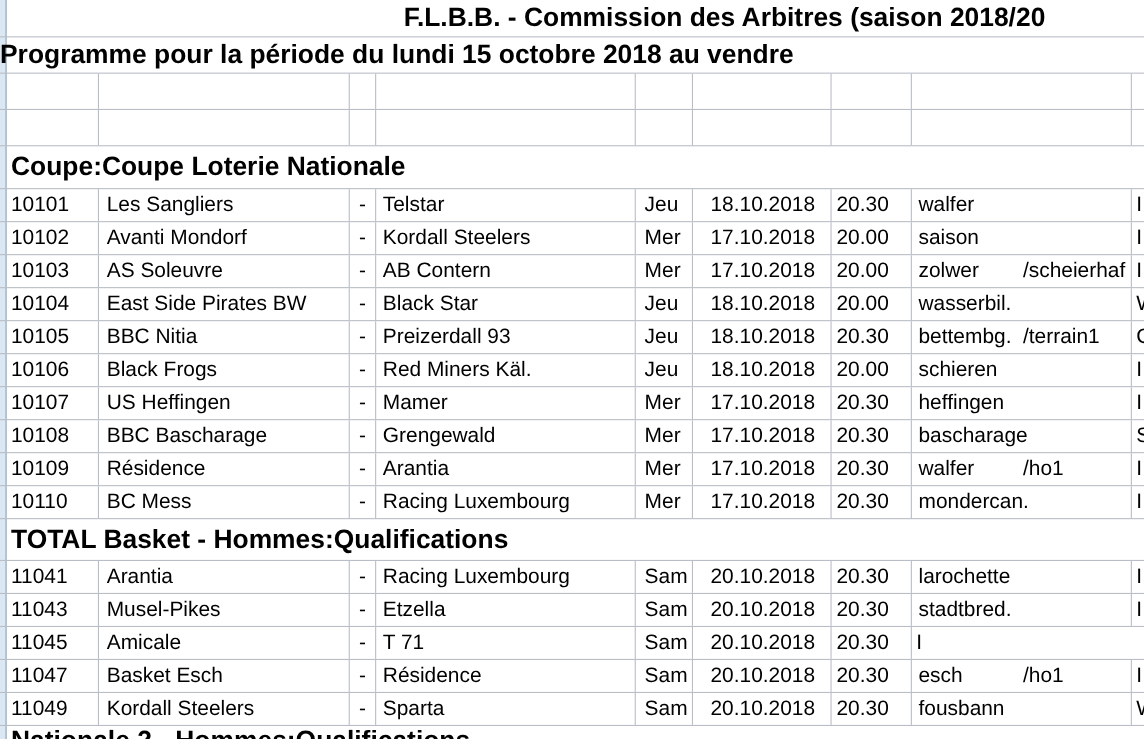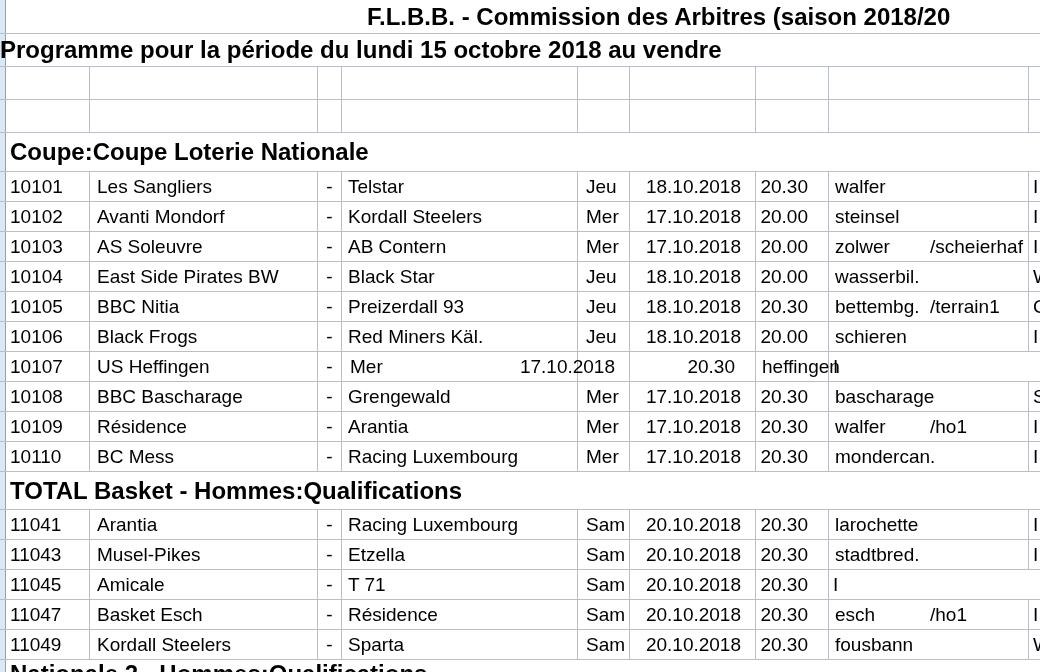--- a/index.html
+++ b/index.html
@@ -124,21 +124,21 @@
   <div class="r row-match">
     <div class="c sp"></div>
     <div class="c gl c-no">10102</div>
     <div class="c gl c-home">Avanti Mondorf</div>
     <div class="c gl c-dash">-</div>
     <div class="c gl c-away">Kordall Steelers</div>
     <div class="c gl c-day">Mer</div>
     <div class="c gl c-date">17.10.2018</div>
     <div class="c gl c-time">20.00</div>
     <div class="c gl c-venue">
-      <span class="venue-name">steinsel</span>
+      <span class="venue-name">saison</span>
           <span></span>
     </div>
     <div class="c c-ref">I</div>
   </div>
 
   <div class="r row-match">
     <div class="c sp"></div>
     <div class="c gl c-no">10103</div>
     <div class="c gl c-home">AS Soleuvre</div>
     <div class="c gl c-dash">-</div>
@@ -199,20 +199,21 @@
           <span></span>
     </div>
     <div class="c c-ref">I</div>
   </div>
 
   <div class="r row-match">
     <div class="c sp"></div>
     <div class="c gl c-no">10107</div>
     <div class="c gl c-home">US Heffingen</div>
     <div class="c gl c-dash">-</div>
+    <div class="c gl c-away">Mamer</div>
     <div class="c gl c-day">Mer</div>
     <div class="c gl c-date">17.10.2018</div>
     <div class="c gl c-time">20.30</div>
     <div class="c gl c-venue">
       <span class="venue-name">heffingen</span>
           <span></span>
     </div>
     <div class="c c-ref">I</div>
   </div>
 

